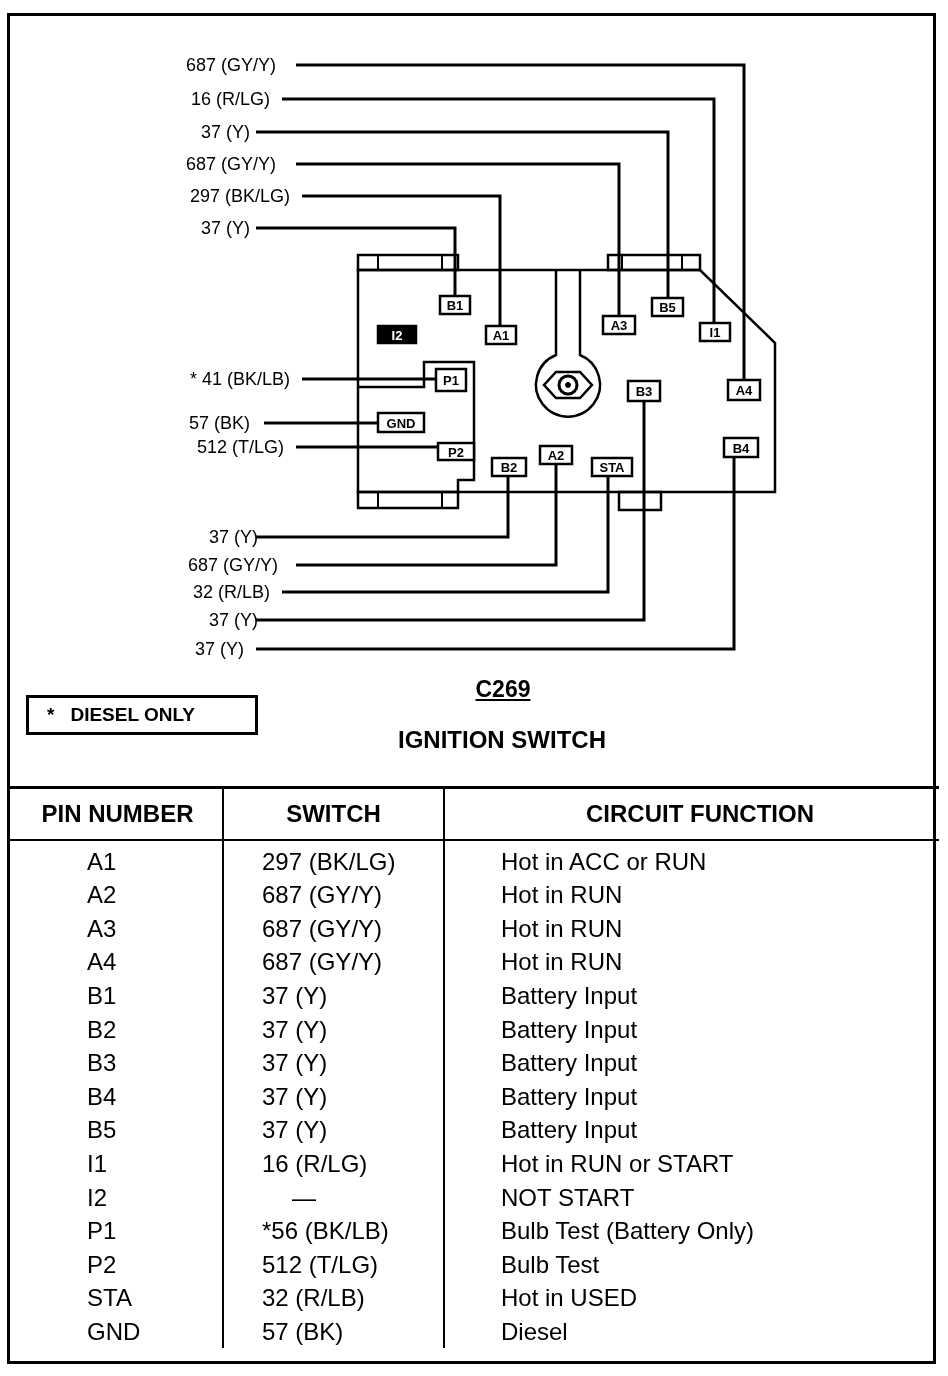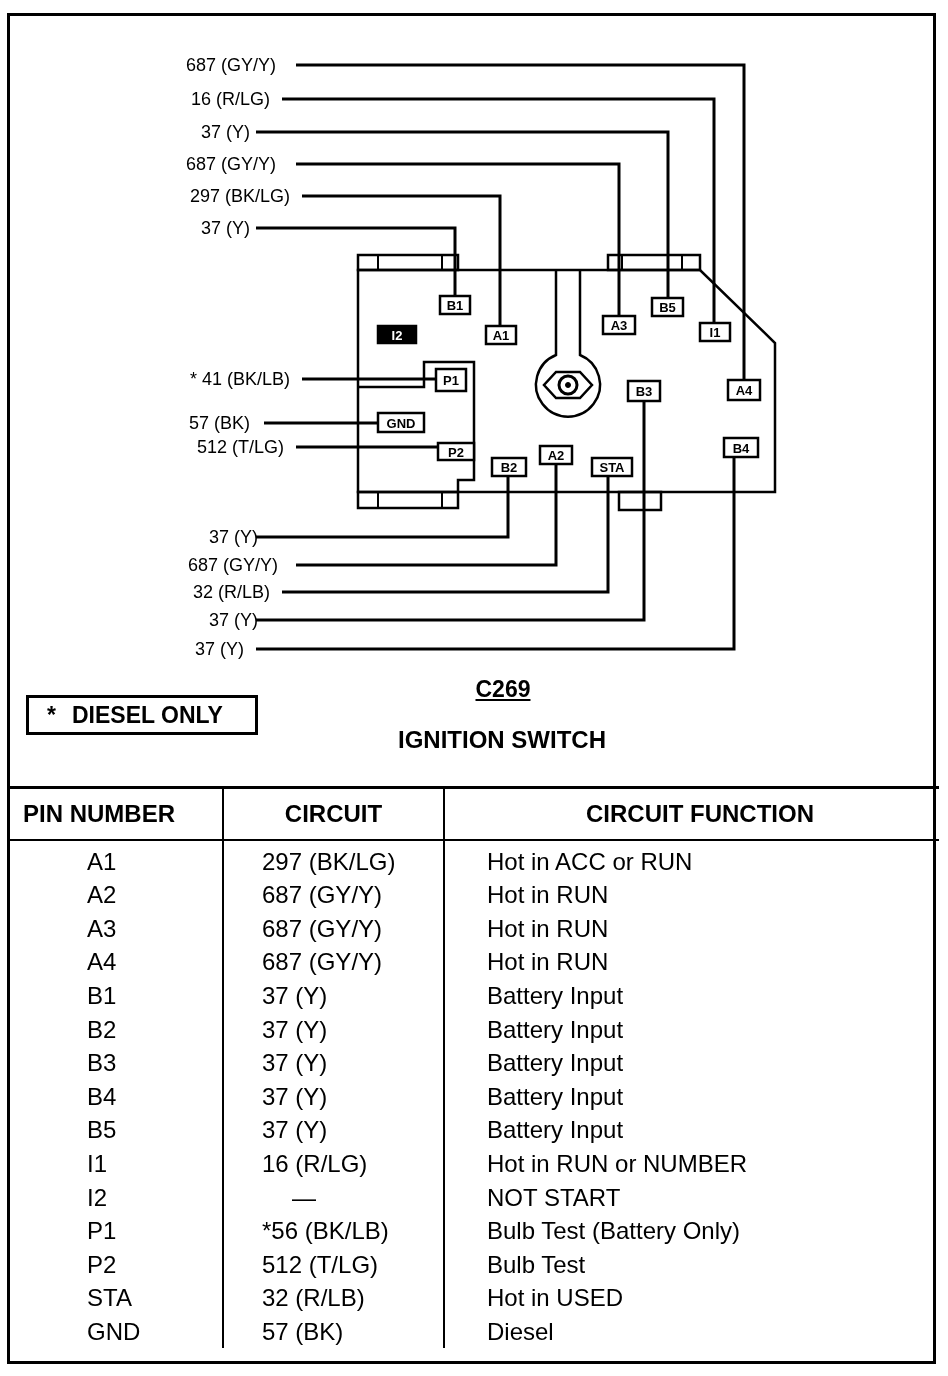--- a/index.html
+++ b/index.html
@@ -5,37 +5,37 @@
   html, body { margin:0; padding:0; background:#ffffff; }
   body { width:948px; height:1376px; position:relative; overflow:hidden;
          font-family:"Liberation Sans", sans-serif; color:#000; }
   #frame { position:absolute; left:7px; top:13px; width:929px; height:1351px;
            border:3px solid #000; box-sizing:border-box; }
   #diagram { position:absolute; left:0; top:0; width:948px; height:790px; }
   .lbl { font-family:"Liberation Sans", sans-serif; font-size:18px; fill:#000; }
   .pin { font-family:"Liberation Sans", sans-serif; font-size:13px; font-weight:bold; fill:#000; }
   .pin-inv { fill:#fff; }
   #note-box { position:absolute; left:26px; top:695px; width:232px; height:40px;
-              border:3px solid #000; box-sizing:border-box; font-weight:bold; font-size:23px;
+              border:3px solid #000; box-sizing:border-box; font-weight:bold; font-size:19px;
               line-height:34px; padding-left:18px; }
   #note-box .star { margin-right:16px; }
   #connector-id { position:absolute; left:0; width:1006px; top:676px; text-align:center;
                   font-weight:bold; font-size:23px; text-decoration:underline; }
   #connector-name { position:absolute; left:0; width:1004px; top:726px; text-align:center;
                     font-weight:bold; font-size:24px; }
   #hdivider { position:absolute; left:7px; top:786px; width:932px; height:3px; background:#000; }
   table#pins { position:absolute; left:7px; top:788px; width:932px; border-collapse:collapse; }
   #pins th { height:52px; font-size:24px; font-weight:bold; border-bottom:2px solid #000;
              padding:0; }
   #pins td { font-size:24px; height:33.6px; padding:0; line-height:33px; }
   #pins .c1 { width:216px; padding-left:80px; box-sizing:border-box; text-align:left; }
   #pins .c2 { width:221px; padding-left:38px; box-sizing:border-box; text-align:left;
               border-left:2px solid #000; }
-  #pins .c3 { padding-left:42px; box-sizing:border-box; text-align:left; border-left:2px solid #000; }
-  #pins th.c1 { padding-left:16px; text-align:left; }
+  #pins .c3 { padding-left:56px; box-sizing:border-box; text-align:left; border-left:2px solid #000; }
+  #pins th.c1 { padding-left:6px; text-align:center; }
   #pins th.c2 { padding-left:0; text-align:center; }
   #pins th.c3 { padding-left:16px; text-align:center; }
   #pins td.c2.dash { padding-left:68px; }
   #pins tr.first td { padding-top:4px; }
 </style>
 </head>
 <body>
 
 <div id="frame"></div>
 
@@ -171,21 +171,21 @@
 </div>
 <div id="connector-id">C269</div>
 <div id="connector-name">IGNITION SWITCH</div>
 
 <div id="hdivider"></div>
 
 <table id="pins">
   <thead>
     <tr>
       <th class="c1">PIN NUMBER</th>
-      <th class="c2">CIRCUIT</th>
+      <th class="c2">SWITCH</th>
       <th class="c3">CIRCUIT FUNCTION</th>
     </tr>
   </thead>
   <tbody id="pin-rows">
       <tr class="first">
         <td class="c1">A1</td>
         <td class="c2">297 (BK/LG)</td>
         <td class="c3">Hot in ACC or RUN</td>
       </tr>
       <tr>
@@ -224,21 +224,21 @@
         <td class="c3">Battery Input</td>
       </tr>
       <tr>
         <td class="c1">B5</td>
         <td class="c2">37 (Y)</td>
         <td class="c3">Battery Input</td>
       </tr>
       <tr>
         <td class="c1">I1</td>
         <td class="c2">16 (R/LG)</td>
-        <td class="c3">Hot in RUN or NUMBER</td>
+        <td class="c3">Hot in RUN or START</td>
       </tr>
       <tr>
         <td class="c1">I2</td>
         <td class="c2 dash">—</td>
         <td class="c3">NOT START</td>
       </tr>
       <tr>
         <td class="c1">P1</td>
         <td class="c2">*56 (BK/LB)</td>
         <td class="c3">Bulb Test (Battery Only)</td>

